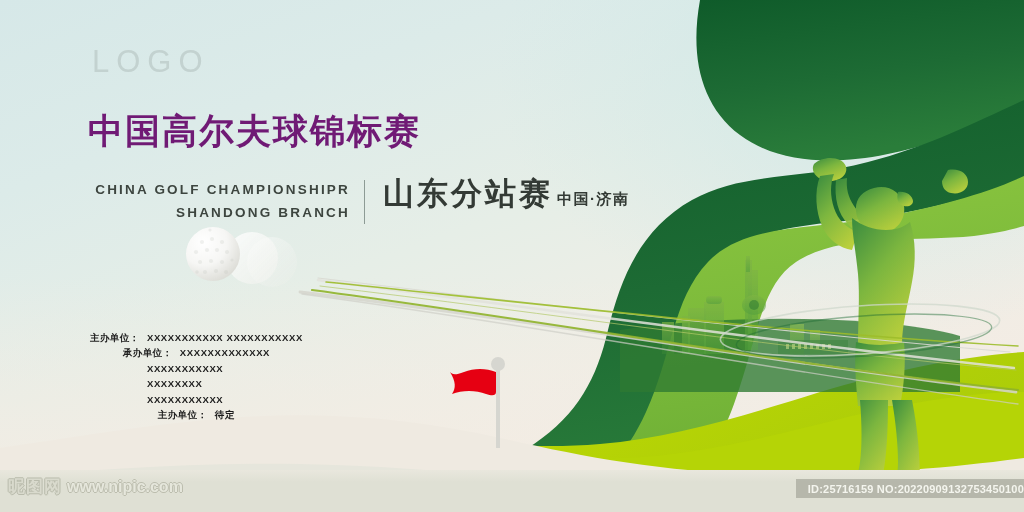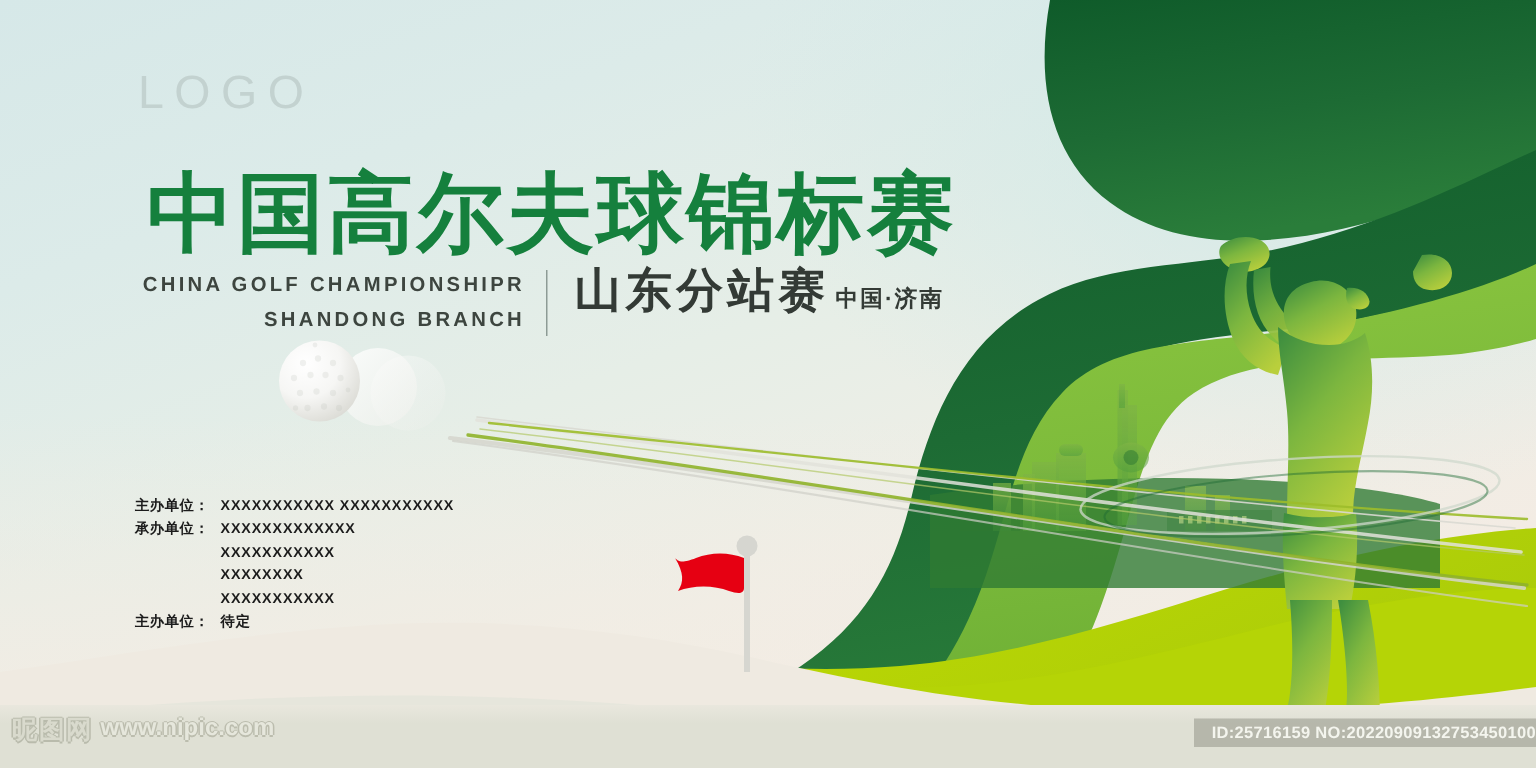--- a/index.html
+++ b/index.html
@@ -62,28 +62,27 @@
     color: #c3d2d0;
     font-weight: 400;
     line-height: 1;
     user-select: none;
   }
 
   .title-main {
     position: absolute;
     left: 88px;
     top: 112px;
-    font-size: 58px;
+    font-size: 35px;
     font-weight: 700;
     letter-spacing: 2px;
-    color: #15803d;
+    color: #701a75;
     line-height: 1.08;
     white-space: nowrap;
     font-family: "Liberation Sans", "DejaVu Sans", sans-serif;
-    margin-left: 10px;
   }
 
   .sub-row {
     position: absolute;
     left: 88px;
     top: 178px;
     display: flex;
     align-items: flex-start;
   }
   .sub-en {
@@ -129,21 +128,21 @@
   .sponsors {
     position: absolute;
     left: 90px;
     top: 330px;
     font-size: 9.5px;
     font-weight: 700;
     color: #1b1b1b;
     line-height: 1.62;
     letter-spacing: .4px;
   }
-  .sp-row { display: flex; white-space: nowrap; }
+  .sp-row { display: flex; white-space: nowrap; justify-content: center; }
   .sp-label { width: 57px; flex: none; }
   .sp-val { letter-spacing: .6px; }
   .sp-cont { padding-left: 57px; white-space: nowrap; letter-spacing: .6px; }
 
   
   .footer {
     position: absolute;
     left: 0;
     bottom: 0;
     width: 1024px;
@@ -154,21 +153,21 @@
   .footer-top-fade {
     position: absolute;
     left: 0; top: 0; right: 0; height: 12px;
     background: linear-gradient(to bottom, rgba(234,232,222,.9), rgba(223,224,212,0));
   }
   .nipic {
     position: absolute;
     left: 8px;
     top: 8px;
     display: flex;
-    align-items: flex-start;
+    align-items: flex-end;
     gap: 5px;
     user-select: none;
   }
   .nipic-cn {
     font-size: 17px;
     font-weight: 700;
     color: #d9dacd;
     letter-spacing: 1px;
     text-shadow:
        1px 0 0 #b9bbac, -1px 0 0 #b9bbac,

